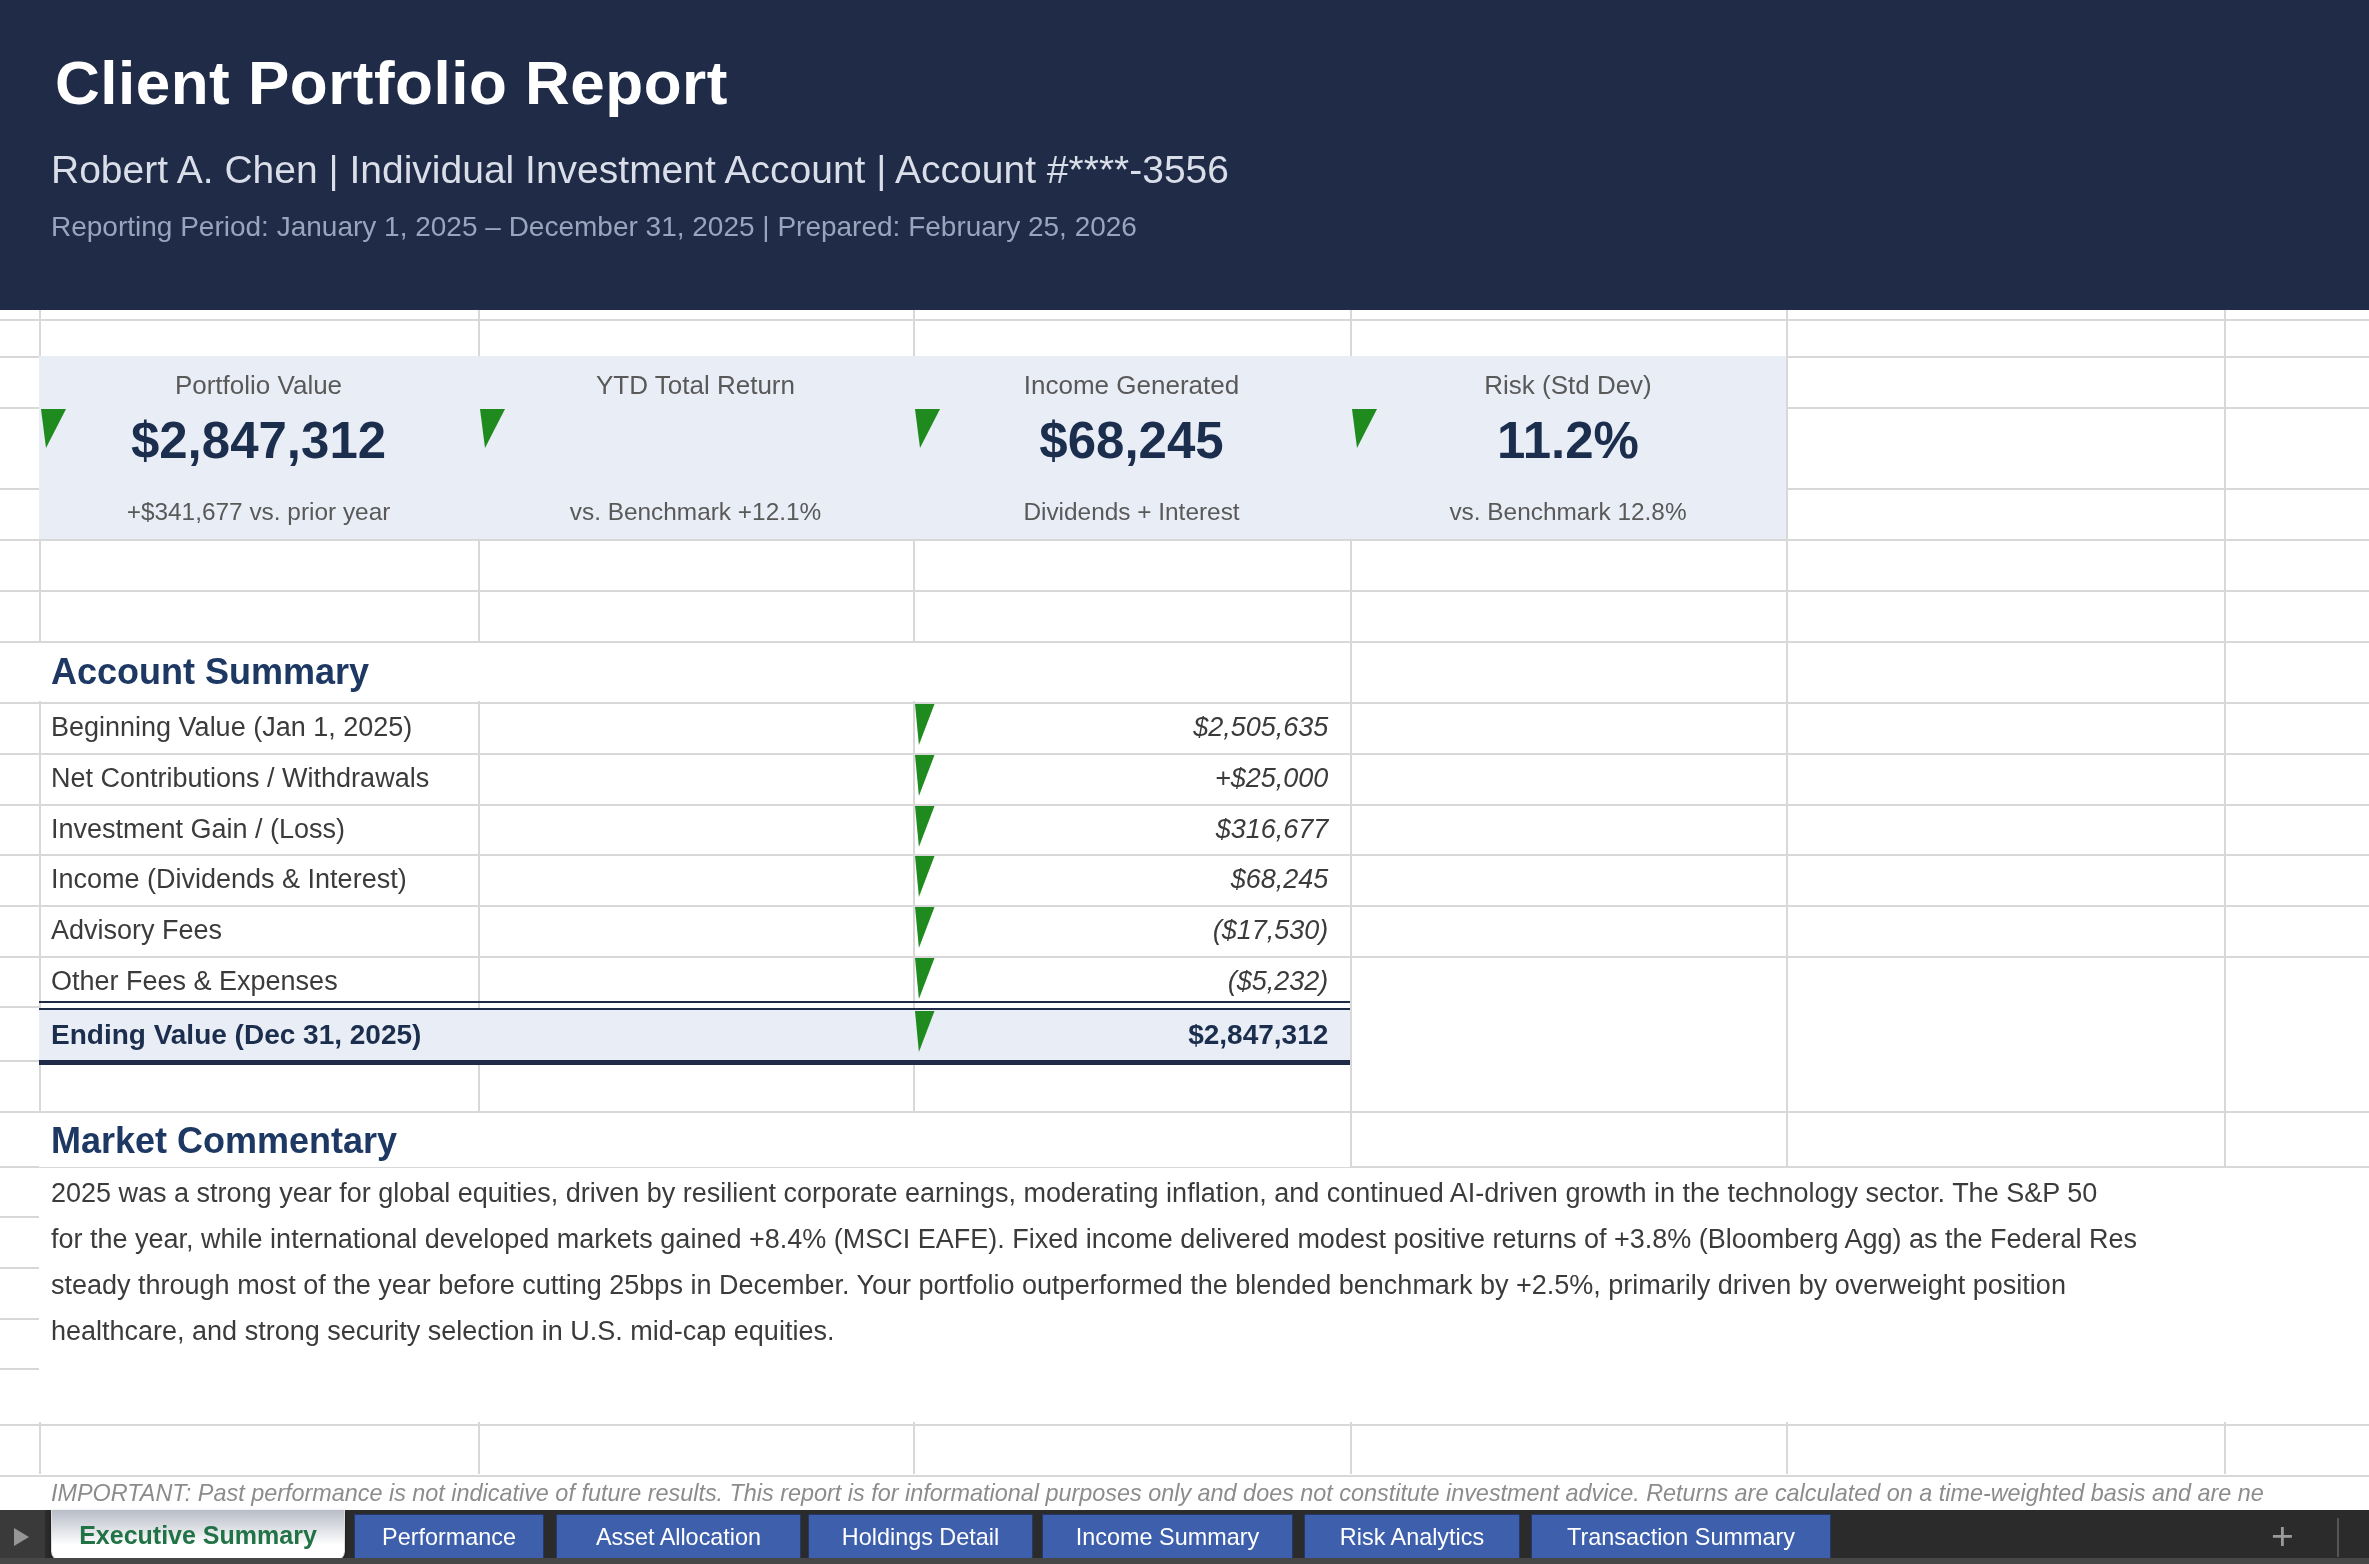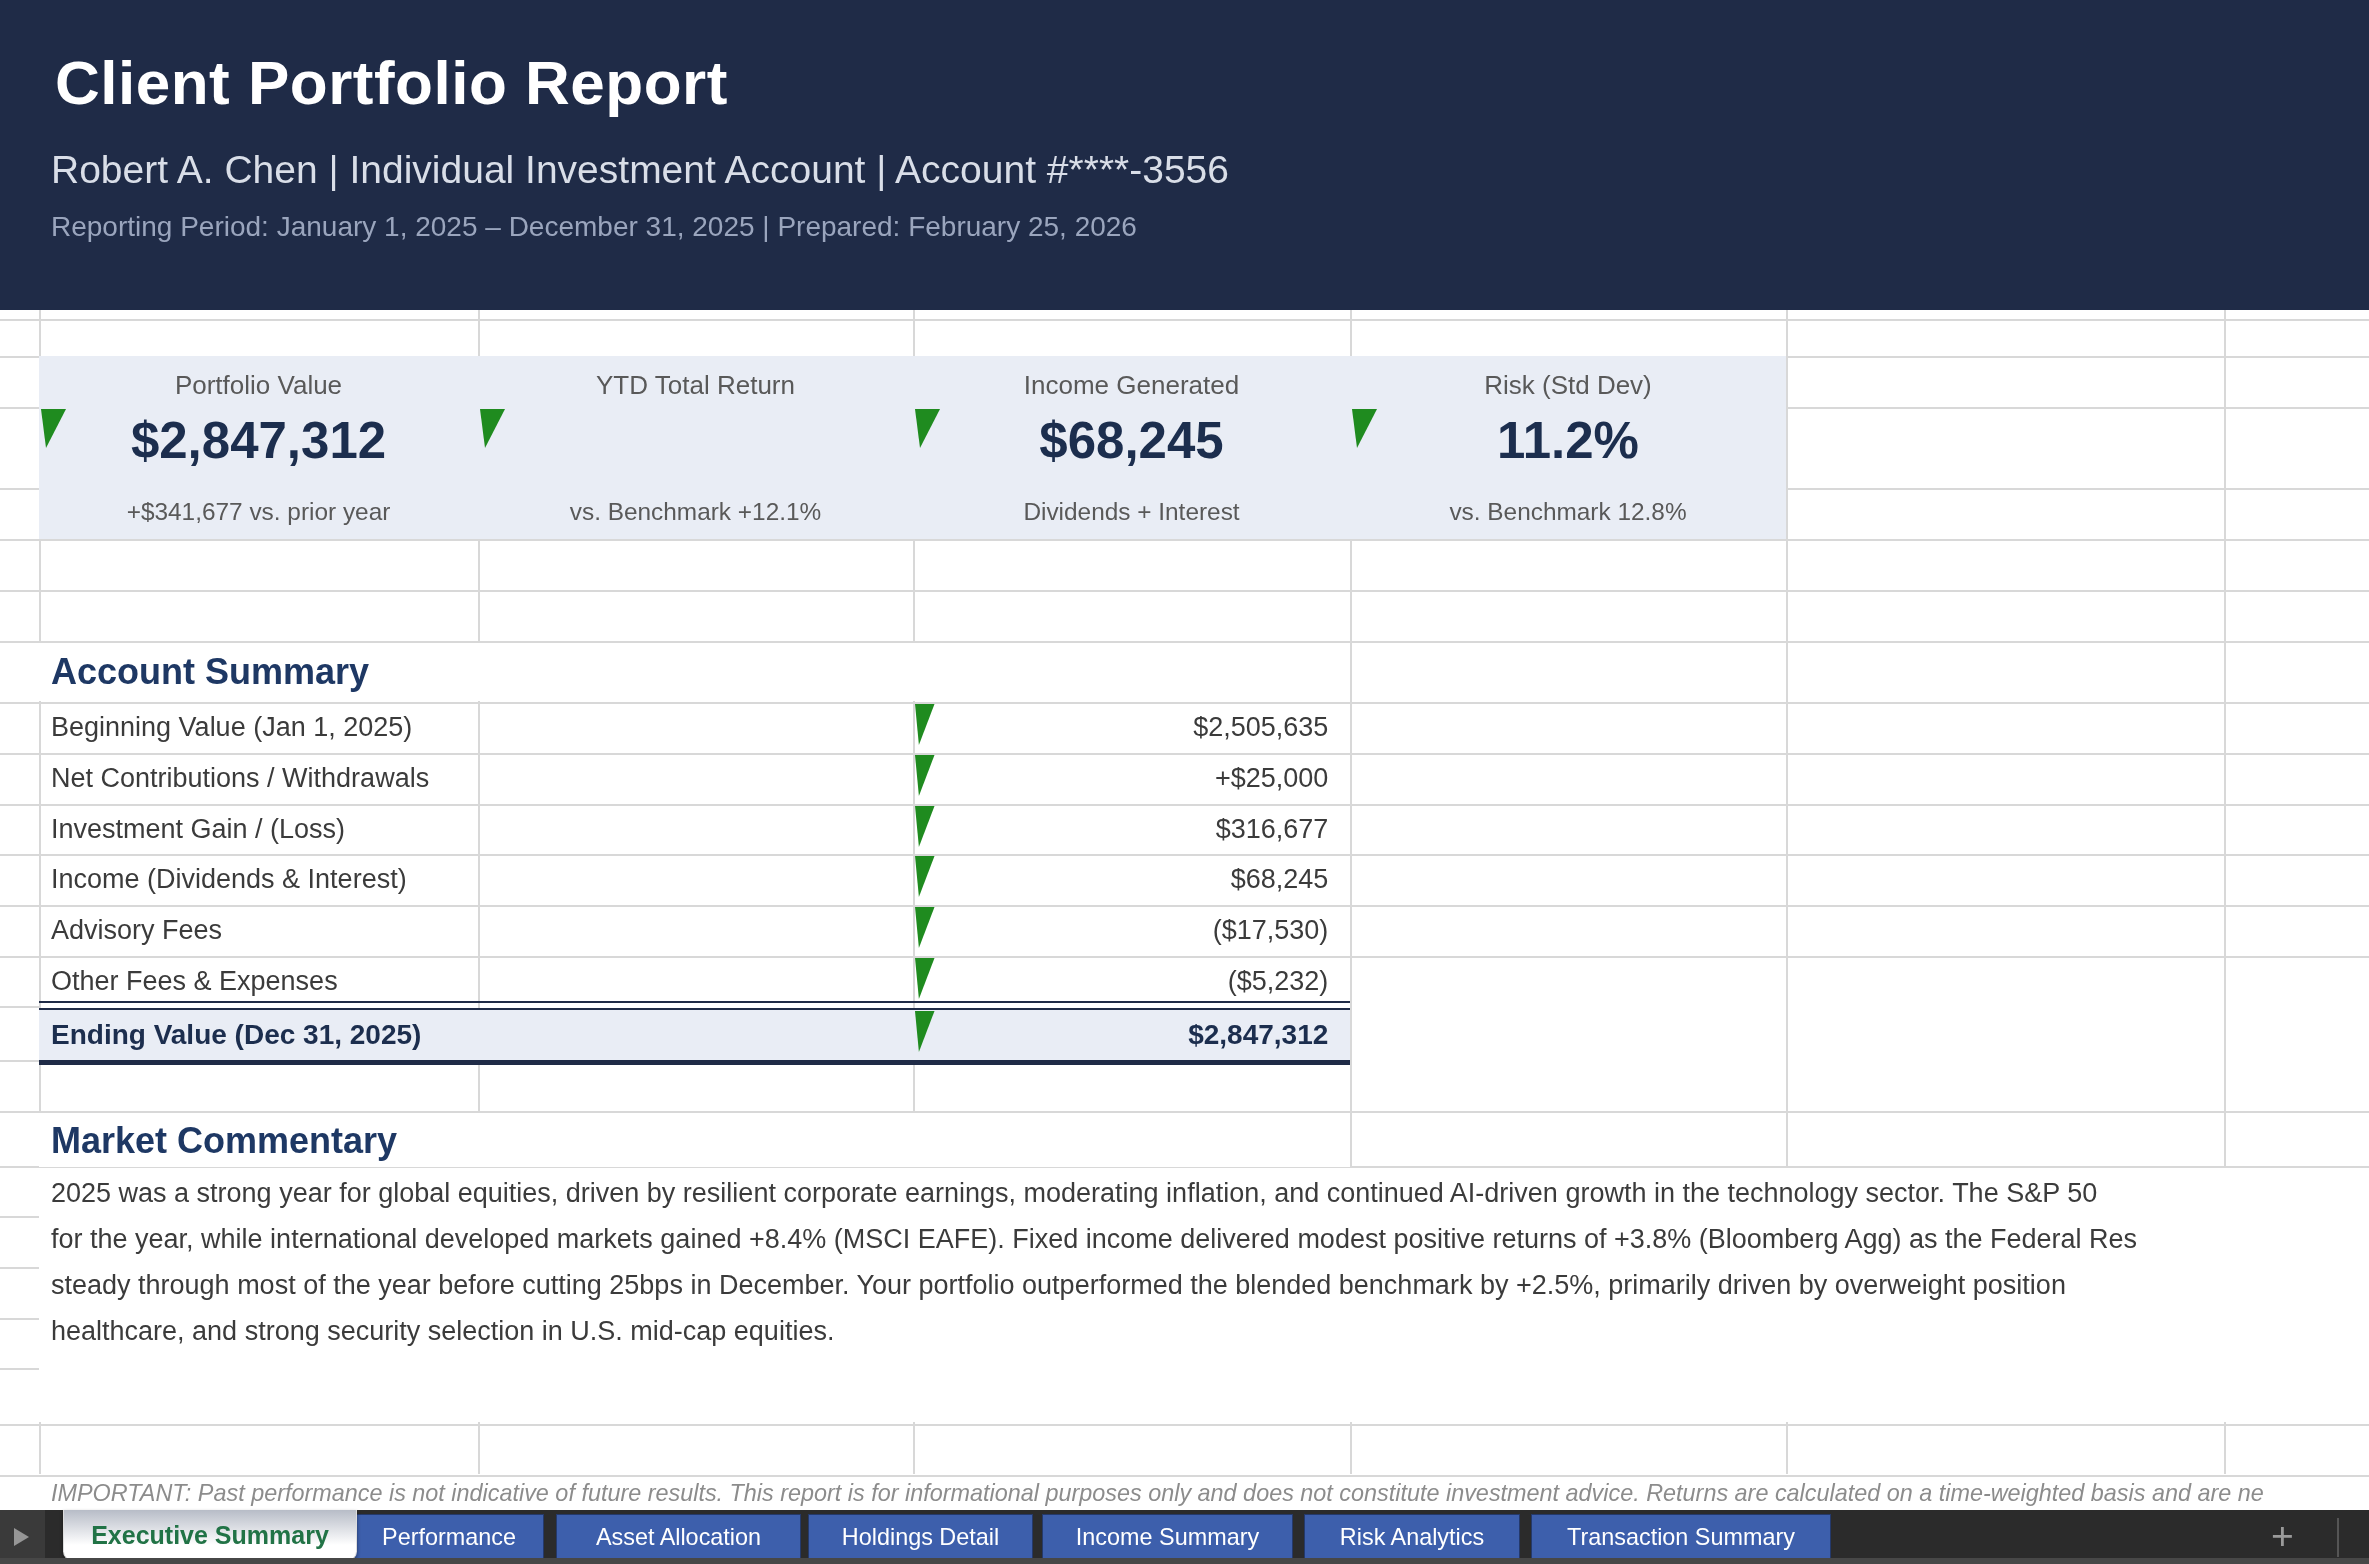--- a/index.html
+++ b/index.html
@@ -31,21 +31,21 @@
   
   .flag{position:absolute;background:#1F8B1F;z-index:5;
         clip-path:polygon(0 0,100% 0,20% 100%);}
   .flag.kpi{width:25px;height:39px;}
   .flag.row{width:19.5px;height:41px;}
 
   
   .sec-title{font-size:36px;font-weight:bold;color:#1E3864;z-index:3;}
   .white-cover{background:#FFFFFF;z-index:2;}
   .as-row-label{left:51px;width:780px;font-size:27px;color:#3B3B3B;line-height:51px;height:51px;z-index:3;white-space:nowrap;}
-  .as-row-value{left:913px;width:427px;font-size:27px;color:#3B3B3B;line-height:51px;height:51px;z-index:3;text-align:right;padding-right:11.7px;box-sizing:border-box;}
+  .as-row-value{left:913px;width:427px;font-size:27px;color:#3B3B3B;line-height:51px;height:51px;z-index:3;text-align:right;padding-right:11.7px;box-sizing:border-box;font-style:italic;}
   .total-dbl{left:39px;top:1001px;width:1311px;height:8.8px;border-top:2.9px solid #1F2B47;border-bottom:2.9px solid #1F2B47;box-sizing:border-box;z-index:3;}
   .total-bg{left:39px;top:1009px;width:1311px;height:51px;background:#E9EDF5;z-index:2;}
   .total-bot{left:39px;top:1060px;width:1311px;height:4.9px;background:#1F2B47;z-index:3;}
   .total-label{left:51px;top:1009px;font-size:28px;font-weight:bold;color:#1C2E4E;line-height:51px;z-index:3;white-space:nowrap;}
   .total-value{left:913px;top:1009px;width:427px;font-size:28px;font-weight:bold;color:#1C2E4E;line-height:51px;text-align:right;padding-right:11.7px;box-sizing:border-box;z-index:3;}
 
   
   .comm-bg{left:39px;top:1168px;width:2331px;height:254px;background:#FFFFFF;z-index:2;}
   .comm-line{left:51px;width:2319px;font-size:27px;color:#3B3B3B;white-space:nowrap;overflow:hidden;z-index:3;}
 
@@ -59,21 +59,21 @@
           border-left:15.6px solid #969696;border-top:9.8px solid transparent;border-bottom:9.8px solid transparent;}
   .tab{position:absolute;top:3.9px;height:45px;line-height:45px;text-align:center;
        font-size:23.4px;color:#FFFFFF;background:#3D5FAC;border:1px solid #24396B;box-sizing:border-box;white-space:nowrap;overflow:hidden;}
   .tab.gold{background:#C9940C;color:#111111;border-color:#8A6508;font-weight:bold;}
   .tab.active{top:0;height:51px;line-height:51px;background:linear-gradient(#B7BCC7,#FFFFFF 70%);
        color:#217346;font-weight:bold;font-size:25px;border:1px solid #DDDDDD;border-top:none;
        border-radius:0 0 9.8px 9.8px;box-shadow:0 2px 3.9px rgba(0,0,0,0.45);z-index:2;}
   .t0{left:354px;width:190px;} .t1{left:556px;width:245px;} .t2{left:808px;width:225px;}
   .t3{left:1042px;width:251px;} .t4{left:1304px;width:216px;} .t5{left:1531px;width:300px;}
   .t6{left:1839px;width:396px;}
-  .active-tab{left:51px;width:294px;margin-left:12px;}
+  .active-tab{left:51px;width:294px;}
   .addbtn{position:absolute;left:2255px;top:0;width:55px;height:55px;line-height:51px;text-align:center;
           font-size:39px;color:#9A9A9A;}
   .tab-divider{position:absolute;left:2337px;top:7.8px;width:2px;height:39px;background:#555555;}
   .bottom-strip{left:0;top:1558px;width:2370px;height:5.9px;background:#474747;z-index:7;}
 </style>
 </head>
 <body>
 
 <div id="grid">
     <div class="vline" style="left: 39px;"></div>

